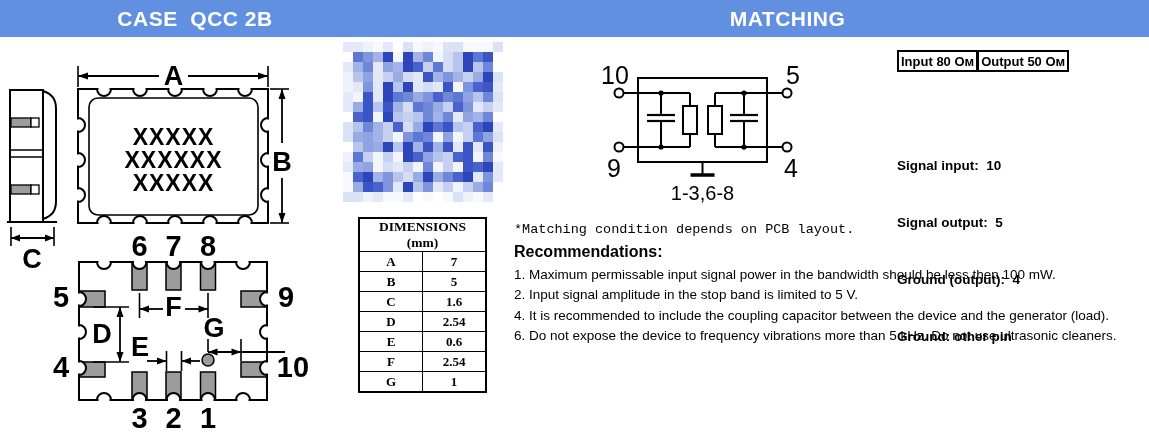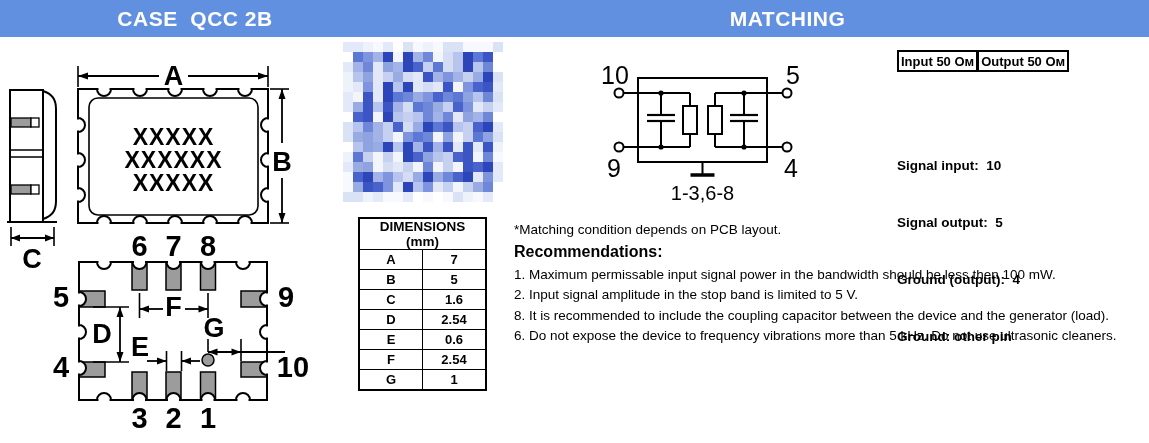--- a/index.html
+++ b/index.html
@@ -12,33 +12,33 @@
   svg{position:absolute;overflow:visible;}
   svg text{font-family:"Liberation Sans",sans-serif;fill:#000;}
   .dimlabel{font-weight:bold;font-size:27px;}
   .pinlabel{font-weight:bold;font-size:29px;}
   .marking{font-weight:bold;font-size:23px;letter-spacing:1px;}
   .schpin{font-size:25px;}
   .gnd{font-size:20px;}
   .photo{position:absolute;left:343px;top:42px;display:grid;grid-template-columns:repeat(16,10px);grid-auto-rows:10px;}
   table{border-collapse:collapse;}
   .dims-table{position:absolute;left:358px;top:217px;border:2.5px solid #000;font-size:13px;font-weight:bold;text-align:center;}
-  .dims-table th,.dims-table td{border:1.5px solid #000;padding:0;height:19px;}
+  .dims-table th,.dims-table td{border:1.5px solid #000;padding:0;height:19px;font-family:Liberation Serif, serif;}
   .dims-table th{font-size:13.5px;height:21px;padding:0 3px;}
   .dims-table td:first-child{width:62px;}
   .dims-table td:last-child{width:62px;}
   .match-table{position:absolute;left:897px;top:50px;border:2px solid #000;font-size:13px;font-weight:bold;text-align:center;}
   .match-table th,.match-table td{border:1.5px solid #000;padding:0 2px;height:18px;}
   .match-table .c1{width:74px;}
   .match-table .c2{width:44px;}
   .match-table .c3{width:76px;}
   .match-table .c4{width:44px;}
   .match-table .thick{border-left:3px solid #000;}
   .signal-list{position:absolute;left:897px;top:118px;font-size:13.5px;font-weight:bold;line-height:19px;white-space:pre-wrap;}
-  .match-note{position:absolute;left:514px;top:222px;font-size:13.5px;}
+  .match-note{position:absolute;left:514px;top:222px;font-size:13.5px;font-family:Liberation Mono, monospace;}
   .reco-title{position:absolute;left:514px;top:243px;font-size:16px;font-weight:bold;}
   .reco-list{position:absolute;left:514px;top:267px;width:612px;font-size:13.5px;line-height:15.8px;}
   .reco-item{margin-bottom:4.5px;}
 </style>
 </head>
 <body>
 
 <div class="banner">
   <div class="banner-title left">CASE  QCC 2B</div>
   <div class="banner-title right">MATCHING</div>
@@ -581,35 +581,35 @@
   <text class="schpin" x="40" y="36" text-anchor="middle">10</text>
   <text class="schpin" x="218" y="36" text-anchor="middle">5</text>
   <text class="schpin" x="39" y="129" text-anchor="middle">9</text>
   <text class="schpin" x="216" y="129" text-anchor="middle">4</text>
   <text class="gnd" x="127.5" y="152" text-anchor="middle">1-3,6-8</text>
 </svg>
 
 <table class="match-table">
   <thead>
     <tr>
-      <th colspan="2">Input 50 Ом</th>
+      <th colspan="2">Input 80 Ом</th>
       <th colspan="2" class="thick">Output 50 Ом</th>
     </tr>
   </thead>
   <tbody>
   </tbody>
 </table>
 
 <div class="signal-list">
   <div>Signal input:  10</div>
   <div>Signal output:  5</div>
   <div>Ground (output):  4</div>
   <div>Ground: other pin</div>
 </div>
 
 <div class="match-note">*Matching condition depends on PCB layout.</div>
 <div class="reco-title">Recommendations:</div>
 <div class="reco-list">
   <div class="reco-item">1. Maximum permissable input signal power in the bandwidth should be less then 100 mW.</div>
   <div class="reco-item">2. Input signal amplitude in the stop band is limited to 5 V.</div>
-  <div class="reco-item">8. It is recommended to include the coupling capacitor between the device and the generator (load).</div>
+  <div class="reco-item">4. It is recommended to include the coupling capacitor between the device and the generator (load).</div>
   <div class="reco-item">6. Do not expose the device to frequency vibrations more than 5 kHz. Do not use ultrasonic cleaners.</div>
 </div>
 
 </body></html>

